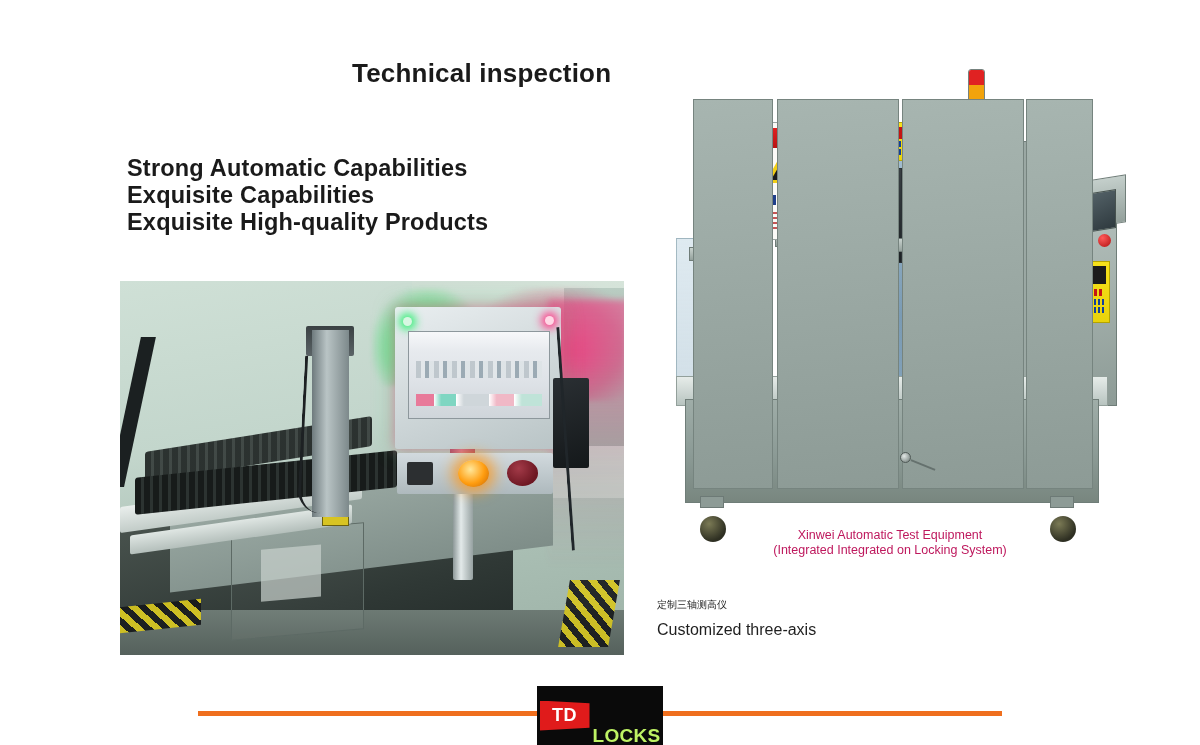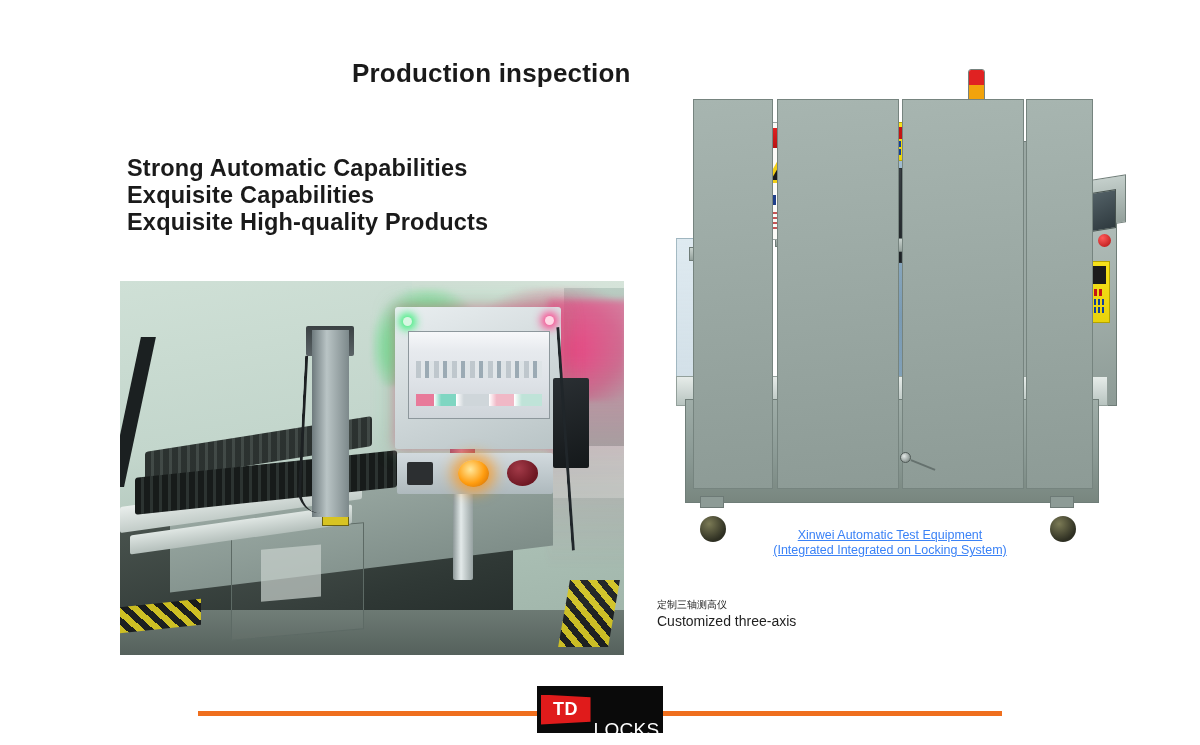--- a/index.html
+++ b/index.html
@@ -214,51 +214,51 @@
     background:linear-gradient(170deg,#3a4145,#1c2124);border:1px solid #2a3034;}
   .mc-bluetank{position:absolute;left:46%;top:48%;width:5%;height:24%;
     background:linear-gradient(180deg,#2d5fa8,#1d3f77);opacity:.85;}
   .mc-metal-fold{position:absolute;left:70%;top:30%;width:10%;height:44%;
     background:linear-gradient(110deg,#c3cecb 0 35%,#99a6a1 35% 70%,#b5c1bd 70% 100%);
     border:1px solid #78857f;}
 
   
   .cap-right{
     position:absolute;left:680px;top:528px;width:420px;
-    text-align:center;font-size:12.5px;color:#3b82f6;line-height:15px;text-decoration:underline;
+    text-align:center;font-size:12.5px;color:#be185d;line-height:15px;
   }
   .cap-left{
     position:absolute;left:657px;top:595px;width:260px;color:#1f1f1f;
   }
   .cap-left-cn{font-size:10px;line-height:19px;
     font-family:"DejaVu Sans","Liberation Sans",sans-serif;}
-  .cap-left-en{font-size:14px;line-height:15px;margin-top:0;}
+  .cap-left-en{font-size:16px;line-height:15px;margin-top:8px;}
 
   
   .footer-rule{position:absolute;left:198px;top:711px;width:804px;height:5px;background:#ef6f1e;}
   .logo{
-    position:absolute;left:537px;top:686px;width:126px;height:47px;
+    position:absolute;left:537px;top:686px;width:126px;height:59px;
     background:#0a0a0a;display:flex;align-items:center;justify-content:center;gap:3px;
   }
   .logo-td{
     position:relative;width:50px;height:30px;background:#e01b1b;
     clip-path:polygon(0 0,100% 9%,100% 91%,0 100%);
     display:flex;align-items:center;justify-content:center;
   }
   .logo-td span{color:#fff;font-size:18px;font-weight:bold;letter-spacing:.5px;
     font-family:"Liberation Sans",sans-serif;}
-  .logo-locks{color:#ffffff;font-size:19px;font-weight:normal;letter-spacing:.3px;
+  .logo-locks{color:#bef264;font-size:19px;font-weight:bold;letter-spacing:.3px;
     font-family:"Liberation Sans",sans-serif;margin-top:40px;}
 </style>
 </head>
 <body>
 
 <div class="page">
 
-  <div class="header-en">Production inspection</div>
+  <div class="header-en">Technical inspection</div>
 
   <div class="headline">
     <div>Strong Automatic Capabilities</div>
     <div>Exquisite Capabilities</div>
     <div>Exquisite High-quality Products</div>
   </div>
 
   <div class="photo-left">
     <div class="pl-wall"></div>
     <div class="pl-wall-right"></div>

